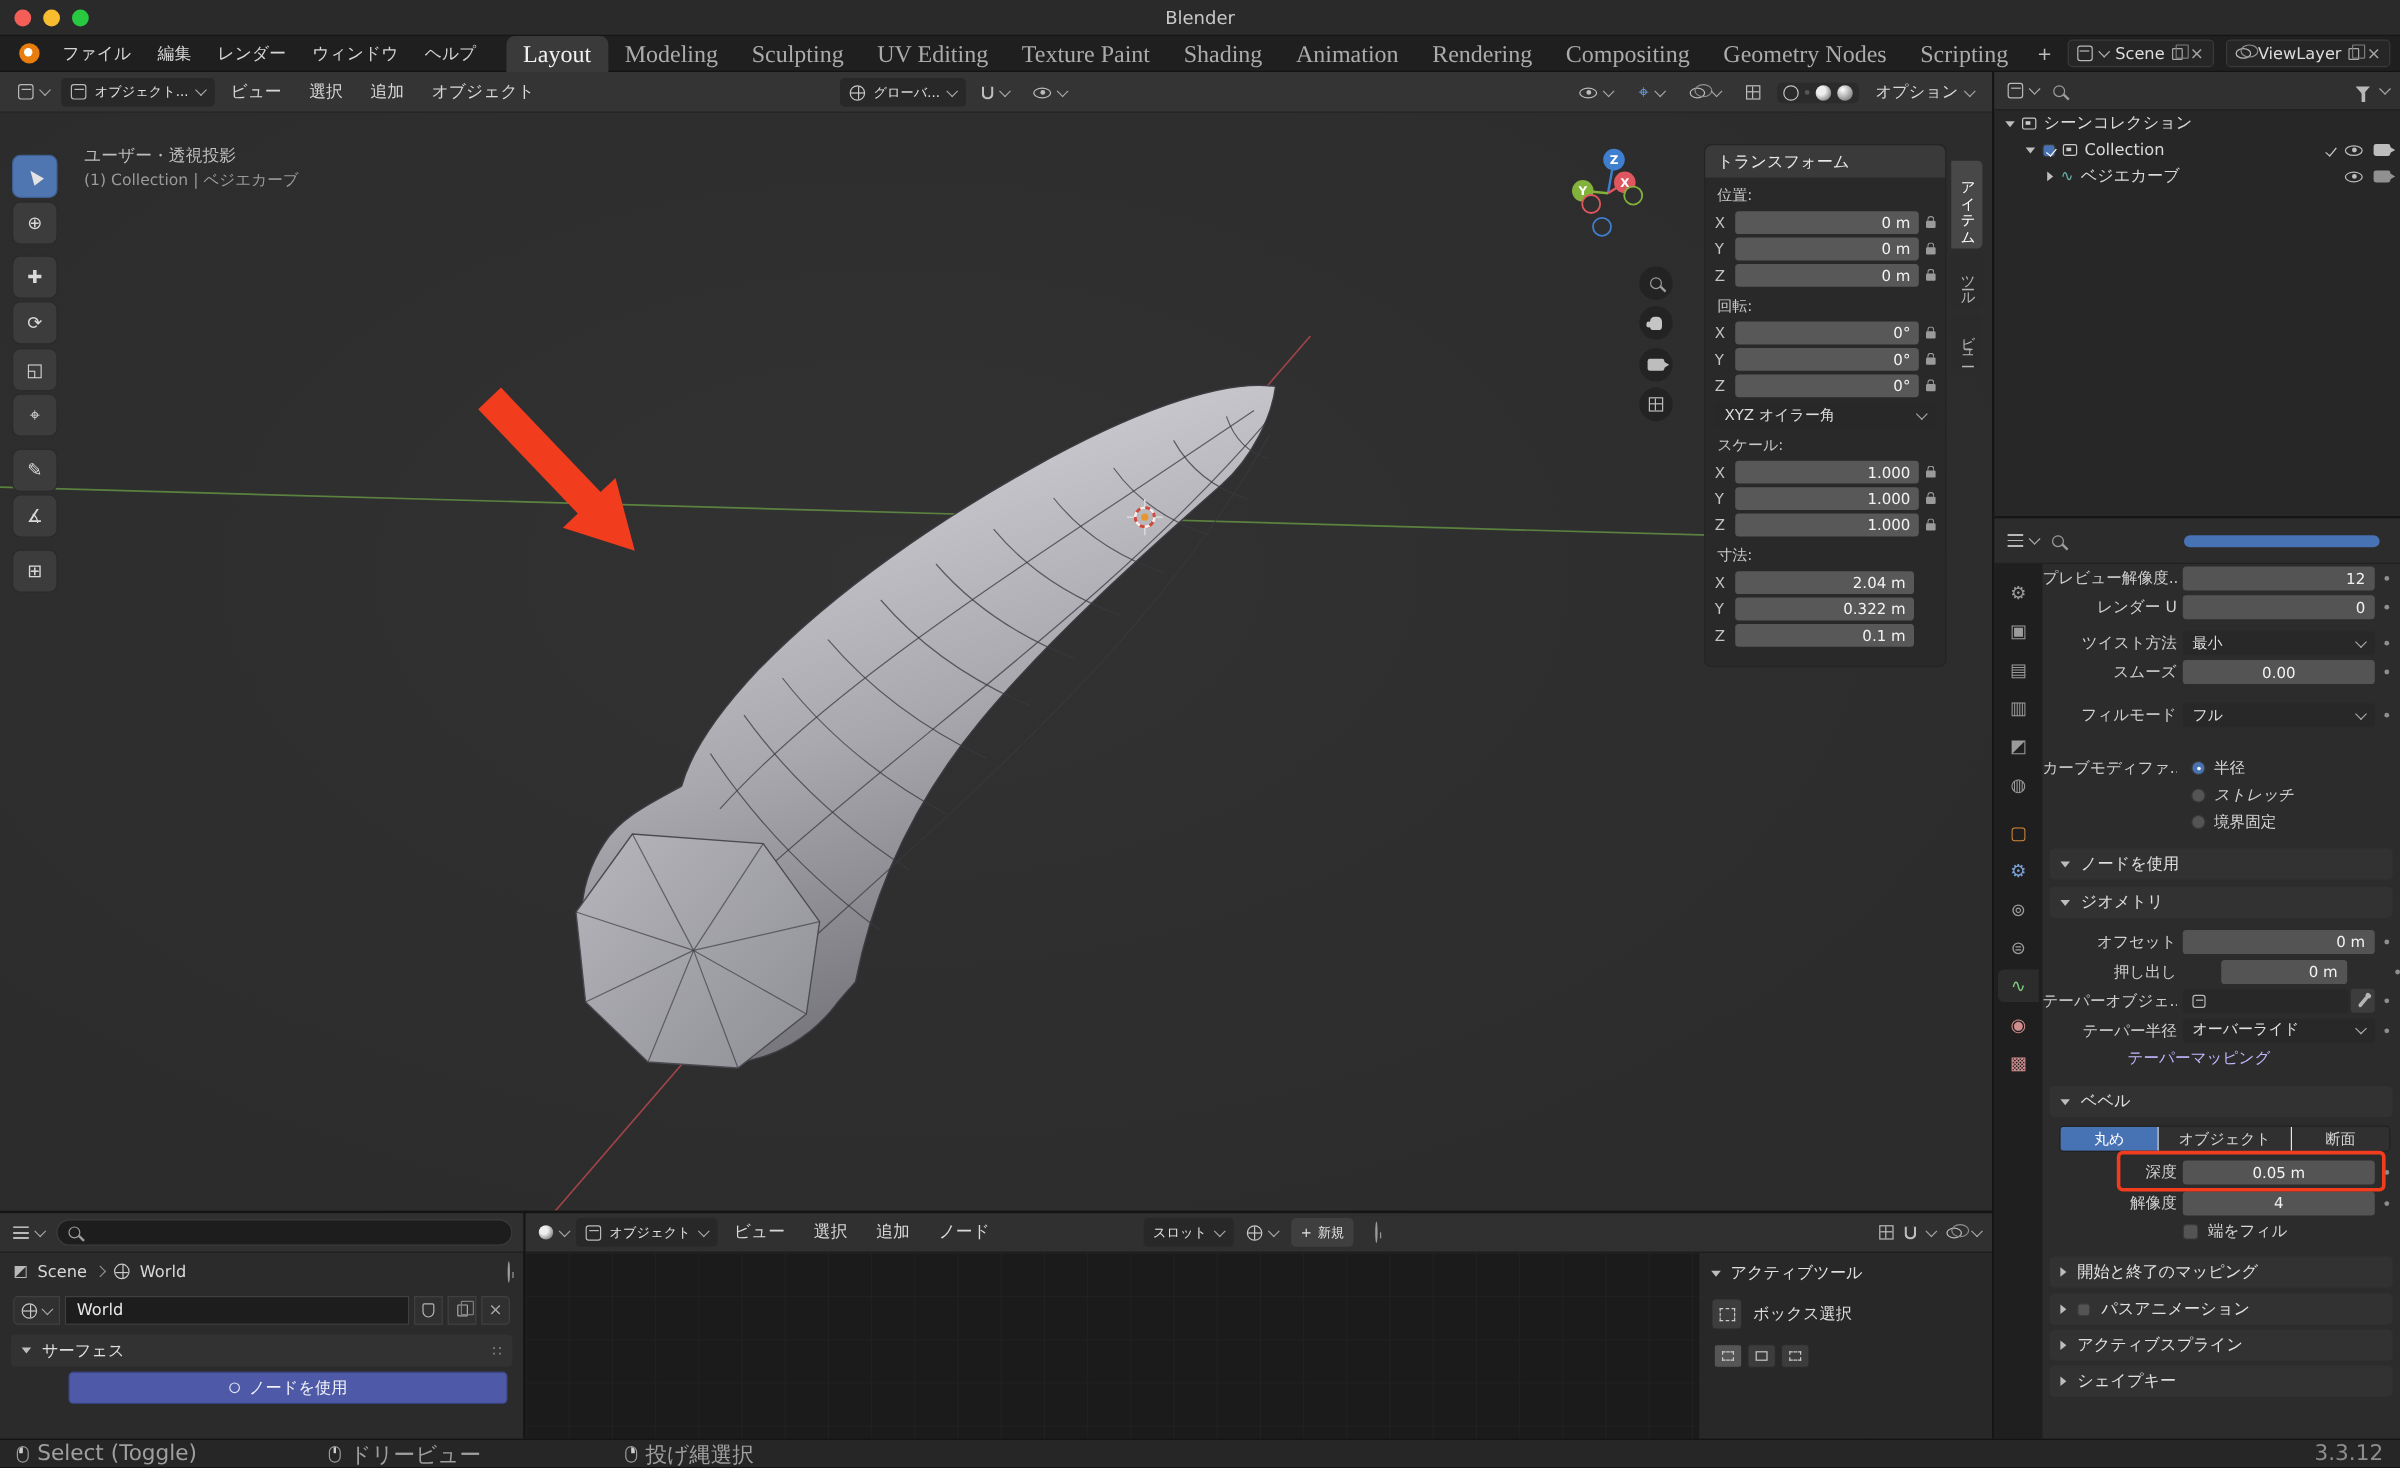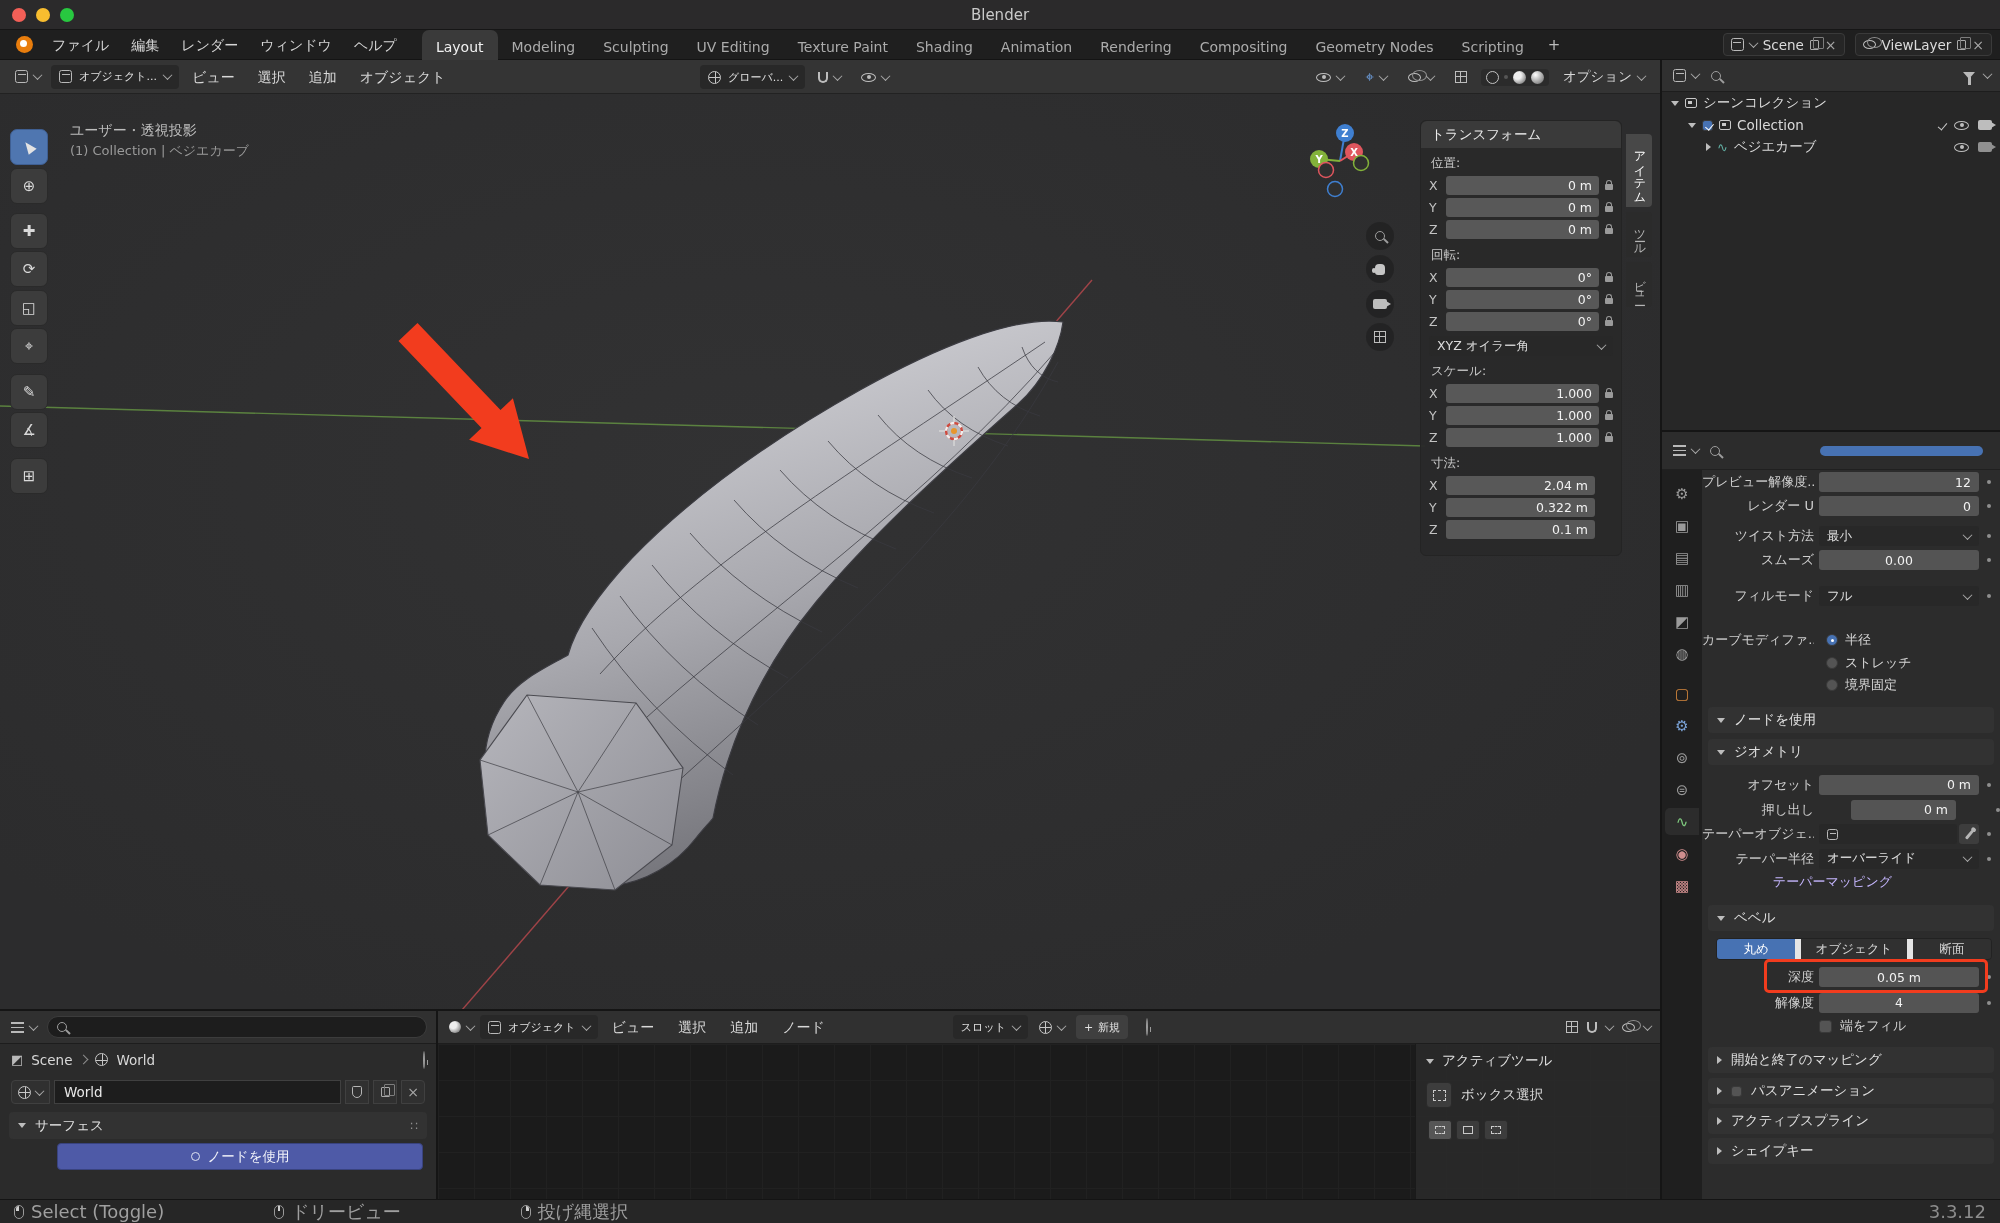--- a/index.html
+++ b/index.html
@@ -66,21 +66,21 @@
   .light{width:14px;height:14px;border-radius:50%;display:inline-block;}
   .l-red{background:#f35f57;}.l-yellow{background:#f8bd2f;}.l-green{background:#28c840;}
   .wtitle{color:#c9c9c9;font-size:15px;}
 
   
   .topbar{position:absolute;left:0;top:30px;width:2000px;height:30px;background:#1f1f1f;border-bottom:1px solid #141414;display:flex;align-items:center;padding:0 8px;}
   .logo{width:17px;height:17px;border-radius:50%;background:#e87d0d;position:relative;margin:0 8px;flex:none;}
   .logo::after{content:"";position:absolute;left:4px;top:4px;width:7px;height:7px;border-radius:50%;background:#fff;}
   .tmenu{padding:0 11px;font-size:14px;color:#d6d6d6;line-height:30px;}
   .ws-tabs{display:flex;align-items:stretch;height:30px;margin-left:14px;}
-  .ws-tab{padding:17px 14px;font-size:14px;color:#ababab;display:flex;align-items:center;border-radius:7px 7px 0 0;}
+  .ws-tab{padding:17px 14px;font-size:20px;color:#ababab;display:flex;align-items:center;border-radius:7px 7px 0 0;font-family:Liberation Serif, serif;}
   .ws-tab.active{background:#3a3a3a;color:#f1f1f1;}
   .ws-add{padding:0 10px;color:#bdbdbd;display:flex;align-items:center;font-size:15px;}
   .tb-right{margin-left:auto;display:flex;gap:10px;align-items:center;}
   .db-pill{display:flex;align-items:center;gap:6px;background:#262626;border:1px solid #3a3a3a;border-radius:4px;height:23px;padding:0 7px;font-size:13.5px;color:#dcdcdc;}
   .xg{color:#a7a7a7;font-size:14px;line-height:1;}
 
   
   .vp-header{position:absolute;left:0;top:60px;width:1660px;height:34px;background:#343434;border-bottom:1px solid #222;display:flex;align-items:center;padding:0 8px;gap:3px;}
   .hbtn{display:flex;align-items:center;gap:6px;height:24px;padding:0 7px;border-radius:4px;}
   .hpill{display:flex;align-items:center;gap:7px;height:24px;padding:0 8px;border-radius:4px;background:#282828;font-size:11px;color:#e2e2e2;}
@@ -138,21 +138,21 @@
   .plabel{width:112px;text-align:right;font-size:13px;color:#cfcfcf;white-space:nowrap;overflow:hidden;flex:none;}
   .plabel.dim{color:#c4b5fd;}
   .pfield{width:160px;height:20px;margin-left:5px;background:#545454;border-radius:3px;display:flex;align-items:center;justify-content:flex-end;padding:0 8px;font-size:12.5px;color:#f2f2f2;}
   .pfield.center{justify-content:center;}
   .pfield.dd{background:#282828;justify-content:space-between;color:#e0e0e0;}
   .pfield.obj{background:#282828;justify-content:flex-start;gap:6px;width:138px;}
   .pbtn-sq{width:20px;height:20px;margin-left:2px;background:#3d3d3d;border-radius:3px;display:flex;align-items:center;justify-content:center;}
   .pdot{width:4px;height:4px;border-radius:50%;background:#8f8f8f;margin-left:8px;flex:none;}
   .psec{height:26px;background:#323232;border-radius:4px;margin:0 6px;display:flex;align-items:center;gap:9px;padding:0 9px;font-size:13.5px;color:#e0e0e0;}
   .seg{display:flex;height:22px;margin:0 8px 0 14px;border-radius:4px;overflow:hidden;border:1px solid #222;}
-  .seg-item{flex:1;display:flex;align-items:center;justify-content:center;background:#303030;font-size:12.5px;color:#d5d5d5;border-right:6px solid #e5e5e5;}
+  .seg-item{flex:1;display:flex;align-items:center;justify-content:center;background:#303030;font-size:12.5px;color:#d5d5d5;border-right:1px solid #e5e5e5;}
   .seg-item:last-child{border-right:none;}
   .seg-item.active{background:#4772b3;color:#fff;}
   .annotation-box{position:absolute;left:62px;top:489px;width:224px;height:34px;border:3px solid #f23c1e;border-radius:5px;pointer-events:none;z-index:5;}
 
   
   .world-ed{position:absolute;left:0;top:1009px;width:438px;height:190px;background:#2b2b2b;border-top:2px solid #151515;border-right:2px solid #151515;}
   .we-header{height:33px;background:#303030;border-bottom:1px solid #1d1d1d;display:flex;align-items:center;gap:8px;padding:0 9px;}
   .we-search{flex:1;height:22px;background:#1d1d1d;border:1px solid #3c3c3c;border-radius:11px;display:flex;align-items:center;padding:0 9px;gap:7px;}
   .we-crumb{height:31px;display:flex;align-items:center;gap:8px;padding:0 11px;font-size:13.5px;color:#d8d8d8;}
   .we-datablock{height:34px;display:flex;align-items:center;gap:4px;padding:0 11px;}
@@ -626,21 +626,21 @@
             <span class="chev"></span>
           </span>
           <span class="pdot"></span>
         </div>
         <div class="prow" style="margin-top:21px;height:22px;">
           <span class="plabel">カーブモディファ...</span>
           <span style="width:12px;"></span>
           <span class="i-radio checked"></span>
           <span style="margin-left:7px;font-size:13px;color:#d5d5d5;">半径</span>
         </div>
-        <div class="prow" style="height:23px;">
+        <div class="prow" style="height:23px;font-style:italic;">
           <span class="plabel"></span>
           <span style="width:12px;"></span>
           <span class="i-radio"></span>
           <span style="margin-left:7px;font-size:13px;color:#d5d5d5;">ストレッチ</span>
         </div>
         <div class="prow" style="height:22px;">
           <span class="plabel"></span>
           <span style="width:12px;"></span>
           <span class="i-radio"></span>
           <span style="margin-left:7px;font-size:13px;color:#d5d5d5;">境界固定</span>

